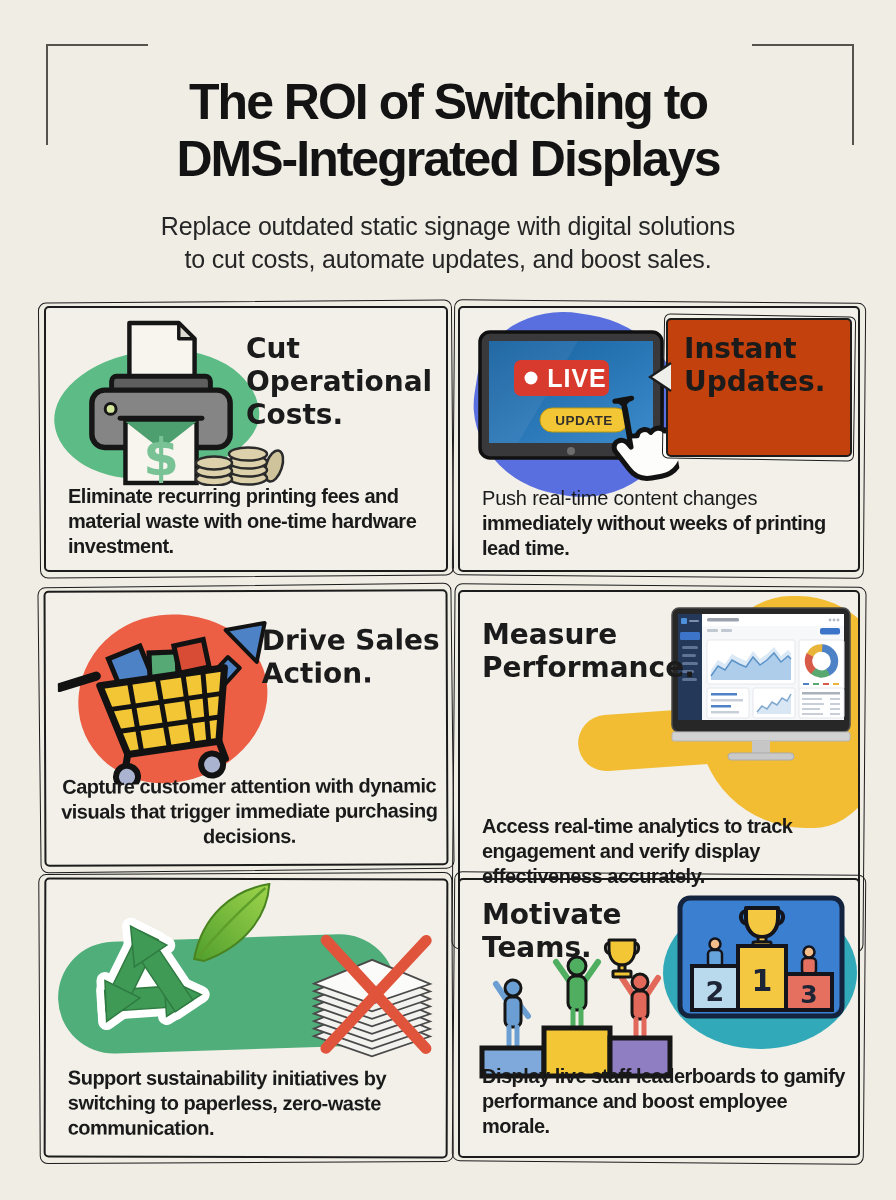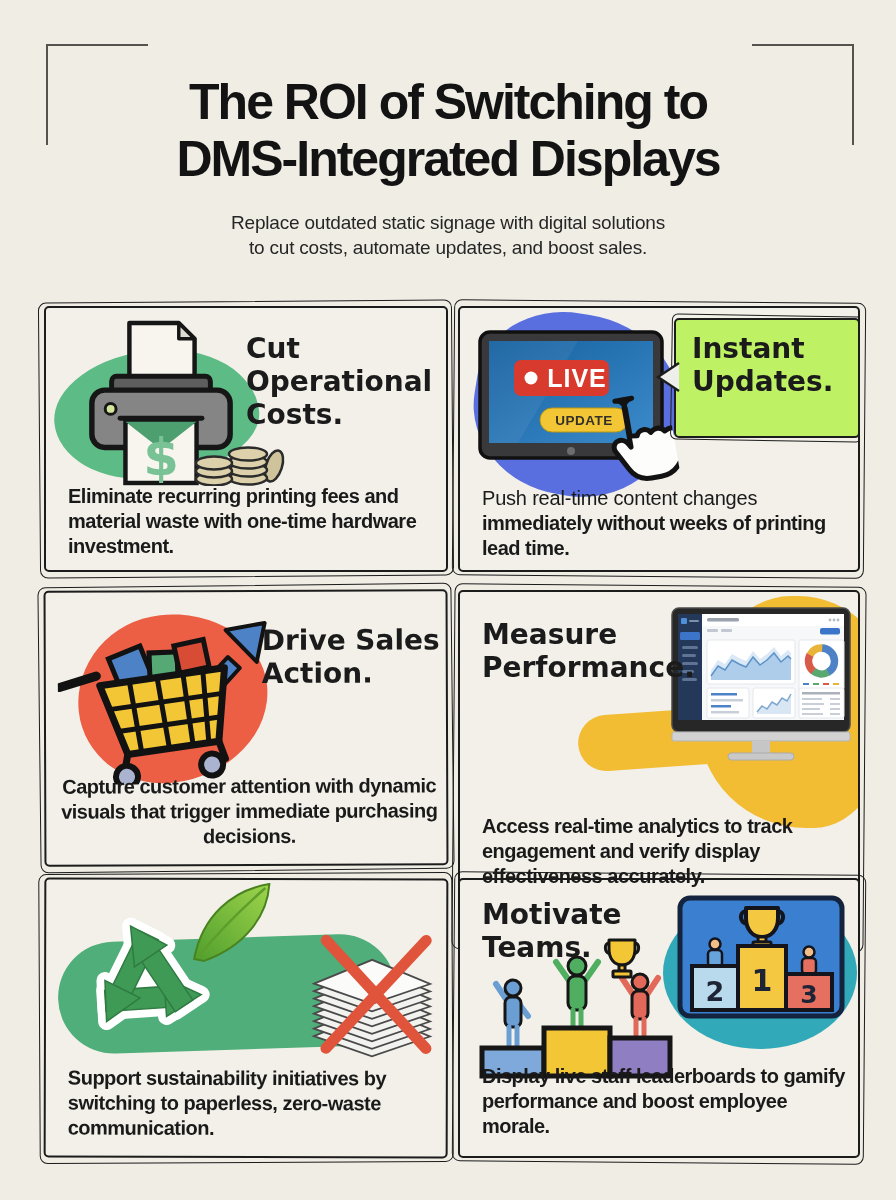--- a/index.html
+++ b/index.html
@@ -15,21 +15,21 @@
   .bracket-right { right:42px; top:44px; border-right:2px solid #55534e; border-top:2px solid #55534e; }
 
   
   .title {
     position:absolute; top:74px; left:0; width:100%; text-align:center;
     font-size:50px; font-weight:bold; letter-spacing:-2px; line-height:1.13; color:#131313;
   }
   .title span { display:block; }
   .subtitle {
     position:absolute; top:210px; left:0; width:100%; text-align:center;
-    font-size:19px; color:#262626; line-height:1.32; letter-spacing:-0.2px;
+    font-size:25px; color:#262626; line-height:1.32; letter-spacing:-0.2px;
   }
   .subtitle span { display:block; }
 
   
   .card {
     position:absolute; background:#f2f0e9;
     border:2.5px solid #1c1c1c; border-radius:5px;
   }
   .card::before {
     content:""; position:absolute; inset:-7px; border:1.8px solid #1c1c1c;
@@ -65,22 +65,22 @@
   .c1 .printer { left:36px; top:8px; width:158px; height:172px; }
   .c1 .coins   { left:140px; top:120px; width:100px; height:58px; z-index:3; }
   .c1 .card-title { left:200px; top:24px; width:205px; }
   .c1 .card-body  { left:22px; top:176px; width:372px; }
 
   
   .c2 .blob-blue { left:14px; top:6px; width:205px; height:182px; background:#5a6fdf;
        border-radius:47% 53% 50% 50% / 45% 50% 55% 50%; transform:rotate(9deg); }
   .c2 .tablet { left:18px; top:22px; width:190px; height:140px; }
   .c2 .hand   { left:128px; top:86px; width:86px; height:94px; transform:rotate(-10deg); z-index:4; }
-  .bubble { position:absolute; left:214px; top:10px; width:186px; height:120px;
-       background:#bef264; border:2.2px solid #1c1c1c; border-radius:5px; z-index:4; }
+  .bubble { position:absolute; left:206px; top:10px; width:186px; height:139px;
+       background:#c2410c; border:2.2px solid #1c1c1c; border-radius:5px; z-index:4; }
   .bubble::before { content:""; position:absolute; inset:-5px; border:1.5px solid #1c1c1c;
        border-radius:6px; transform:rotate(0.9deg); pointer-events:none; }
   .bubble .card-title { position:absolute; left:16px; top:12px; width:160px; }
   .bubble-tail { position:absolute; left:-20px; top:42px; }
   .c2 .card-body { left:22px; top:178px; width:372px; }
 
   
   .c3 .blob-red { left:32px; top:22px; width:190px; height:168px; background:#ec5f45;
        border-radius:48% 52% 55% 45% / 52% 48% 52% 48%; transform:rotate(-6deg); }
   .c3 .cart { left:12px; top:8px; width:218px; height:184px; }

